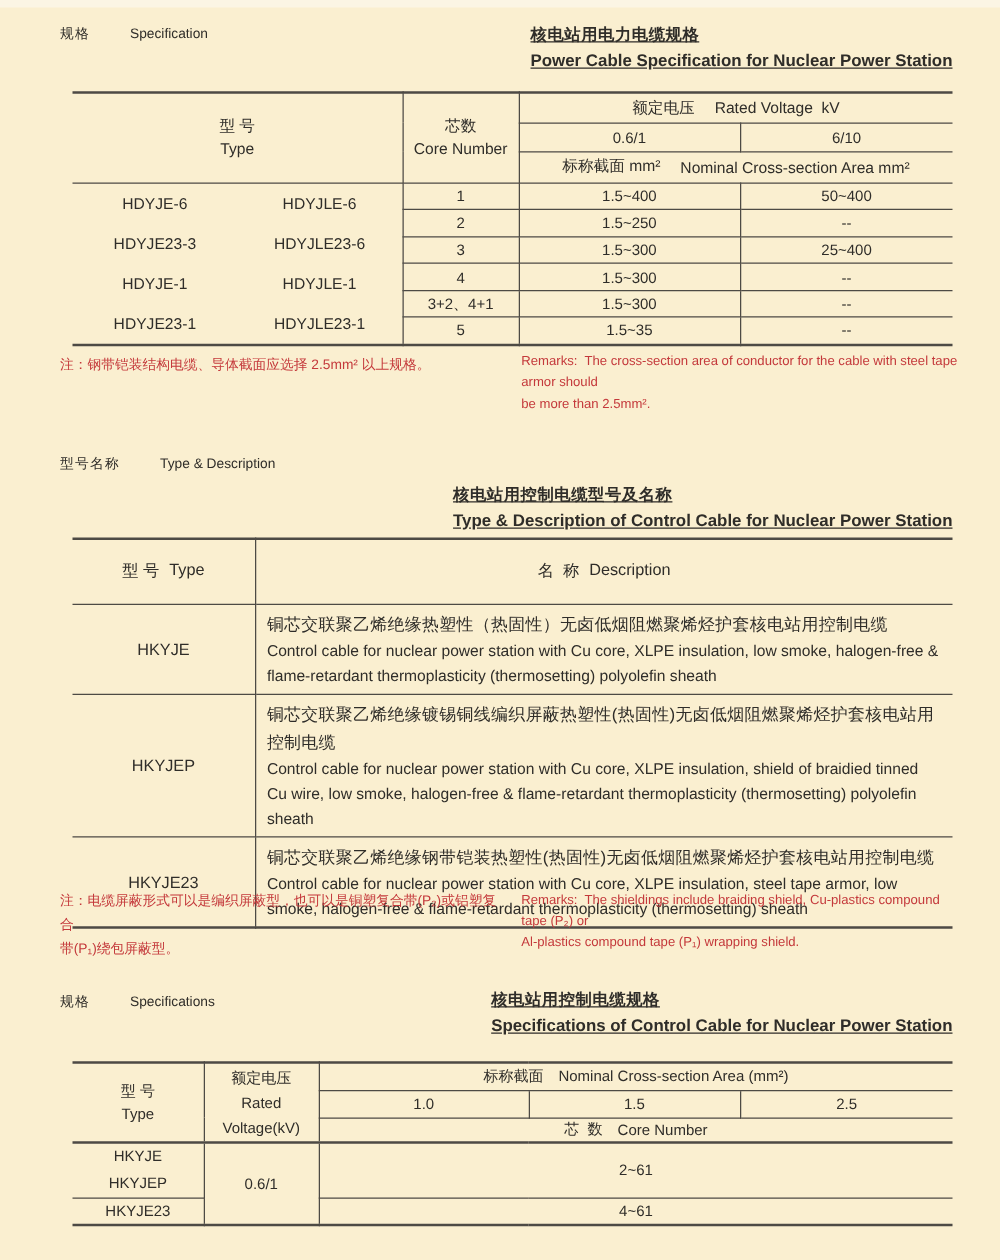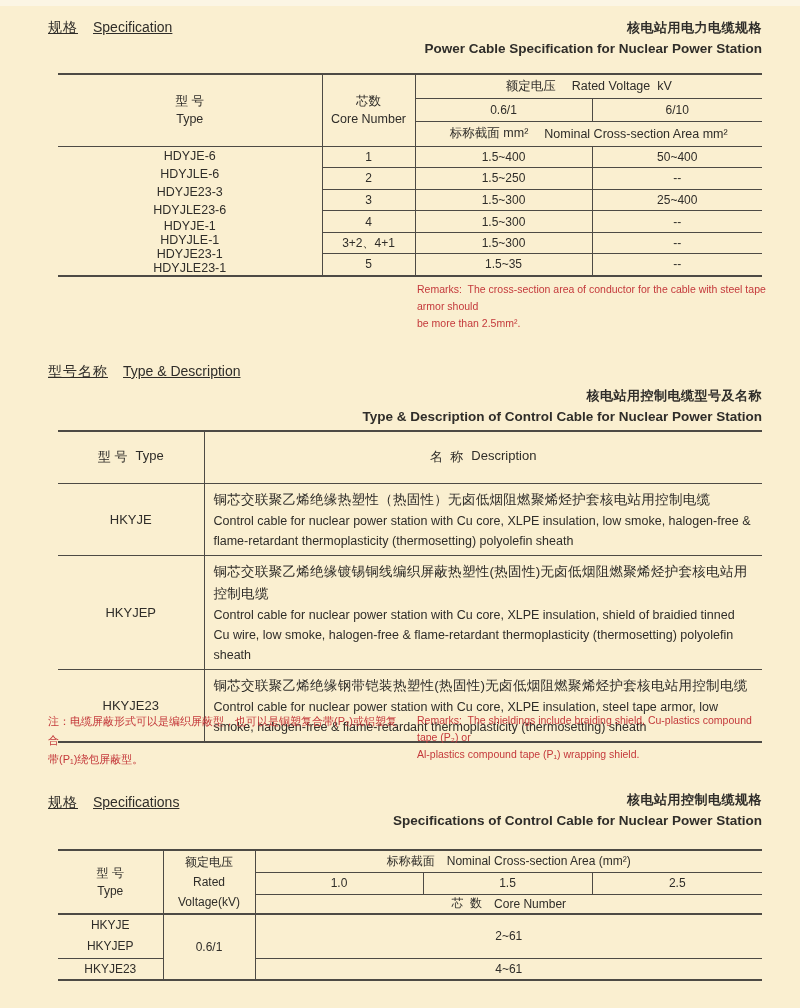--- a/index.html
+++ b/index.html
@@ -10,23 +10,23 @@
     color:#2F2D29;
     position:relative;
     overflow:hidden;
   }
   .page { position:absolute; inset:0; }
   .edge-top { position:absolute; top:0; left:0; right:0; height:6px; background:#FBF5E4; }
   .abs { position:absolute; }
   .pre { white-space:pre-wrap; }
 
   
-  .sec-label { display:flex; gap:15px; align-items:baseline; font-size:14px;text-decoration:underline; }
+  .sec-label { display:flex; gap:32px; align-items:baseline; font-size:11px; }
   .sec-label .zh { font-weight:500; letter-spacing:1px; }
-  .sec-title { text-align:right; line-height:21px; }
+  .sec-title { text-align:left; line-height:21px;text-decoration:underline; }
   .sec-title .zh { font-weight:bold; font-size:13px; letter-spacing:0.5px; }
   .sec-title .en { font-weight:bold; font-size:13.5px; }
   .h2 { display:flex; gap:26px; font-weight:bold; font-size:13.5px; letter-spacing:0.5px; }
 
   
   .note { color:#C4393B; font-size:11px; line-height:19px; }
   .remark { color:#C4393B; font-size:10.5px; line-height:17px; }
 
   
   table { border-collapse:collapse; border-spacing:0; table-layout:fixed; position:absolute; }
@@ -39,21 +39,21 @@
 
   
   .t1 { left:58px; top:73px; width:704px; }
   .t1 td { height:20px; }
   .t1 .hrow1 td { height:24px; }
   .t1 .hrow2 td { height:23px; }
   .t1 .hrow3 td { height:25px; }
   .t1 .hcell { font-size:12.5px; }
   .t1 .stack div { line-height:18px; }
   .t1 .inline-pair { display:flex; justify-content:center; gap:16px; align-items:center; }
-  .models-grid { display:grid; grid-template-columns:1fr; grid-template-rows:repeat(4,1fr);
+  .models-grid { display:grid; grid-template-columns:1fr 1fr; grid-template-rows:repeat(4,1fr);
                  height:128px; align-items:center; font-size:12.5px; }
 
   
   .t2 { left:58px; top:430px; width:704px; }
   .t2 .hrow td { height:52px; font-size:13px; }
   .t2 .type-cell { font-size:13px; }
   .t2 .desc-cell { text-align:left; padding:5px 8px 4px 9px; vertical-align:middle; }
   .t2 .desc-zh { font-size:13.5px; line-height:22px; letter-spacing:0.3px; }
   .t2 .desc-en { font-size:12.5px; line-height:20px; }
   .t2 .r1 td { height:72px; }
@@ -166,20 +166,21 @@
       <td class="hb">--</td>
     </tr>
     <tr>
       <td class="vr">5</td>
       <td class="vr">1.5~35</td>
       <td>--</td>
     </tr>
   </tbody>
     </table>
 
+  <div class="abs note pre" style="left:48px; top:283px; width:360px;">注：钢带铠装结构电缆、导体截面应选择 2.5mm² 以上规格。</div>
   <div class="abs remark" style="left:417px; top:281px; width:350px;">
     <div class="pre">Remarks:  The cross-section area of conductor for the cable with steel tape armor should</div>
     <div class="pre">be more than 2.5mm².</div>
   </div>
 
 
   <div class="abs sec-title" style="right:38px; top:385px;">
     <div class="zh">核电站用控制电缆型号及名称</div>
     <div class="en">Type &amp; Description of Control Cable for Nuclear Power Station</div>
   </div>

